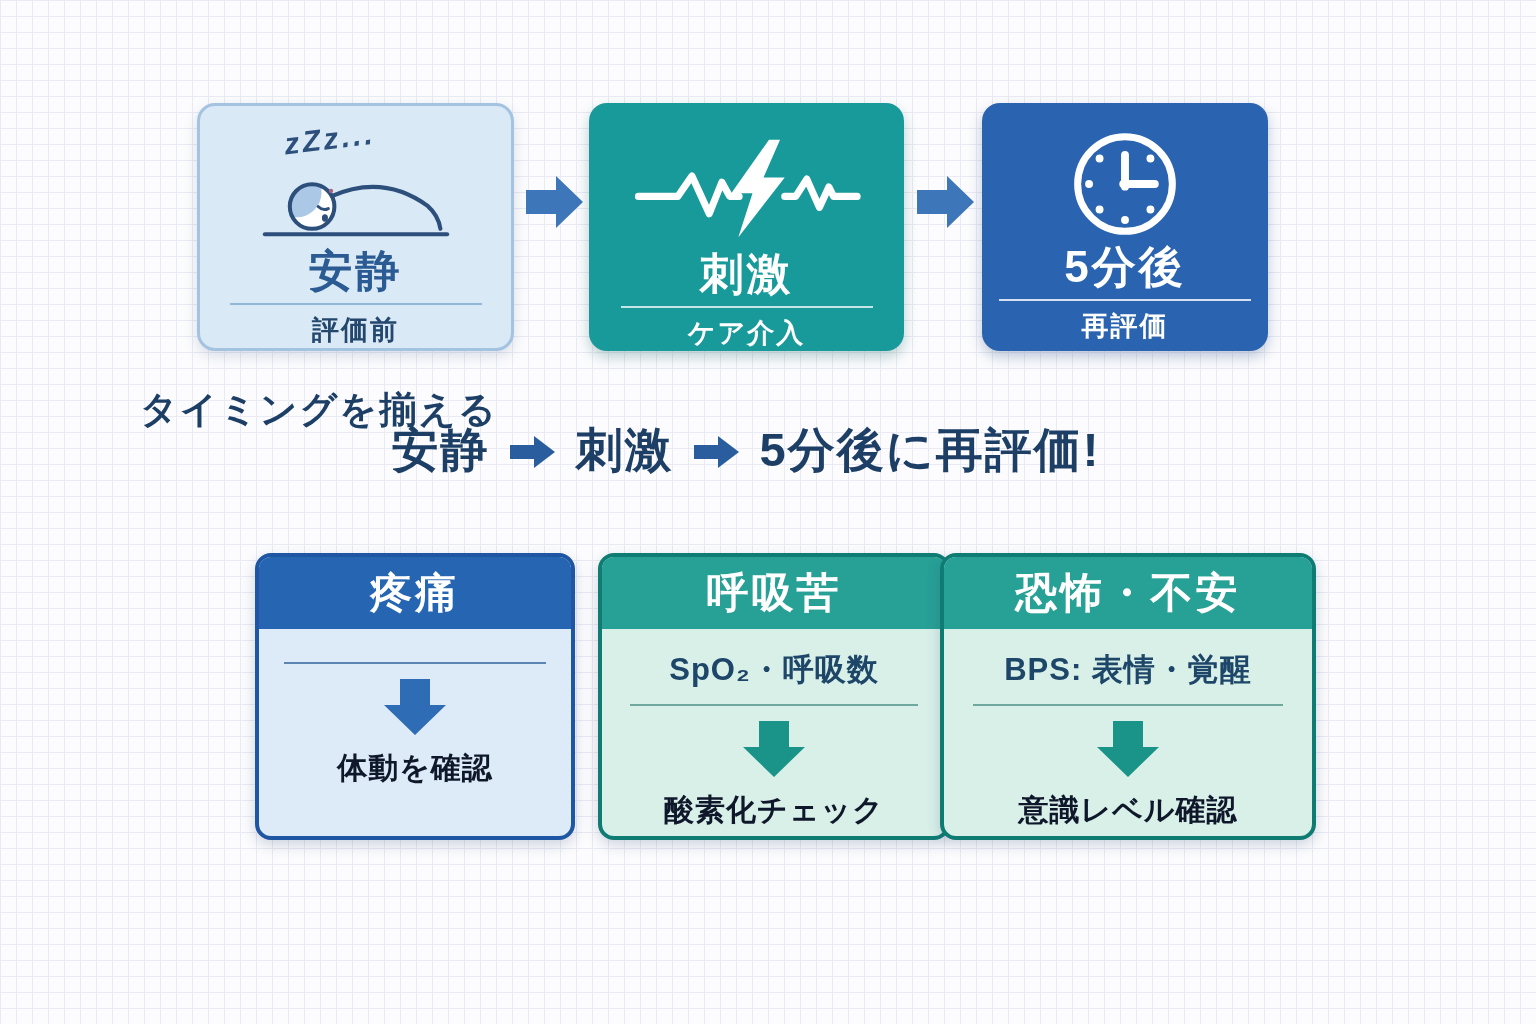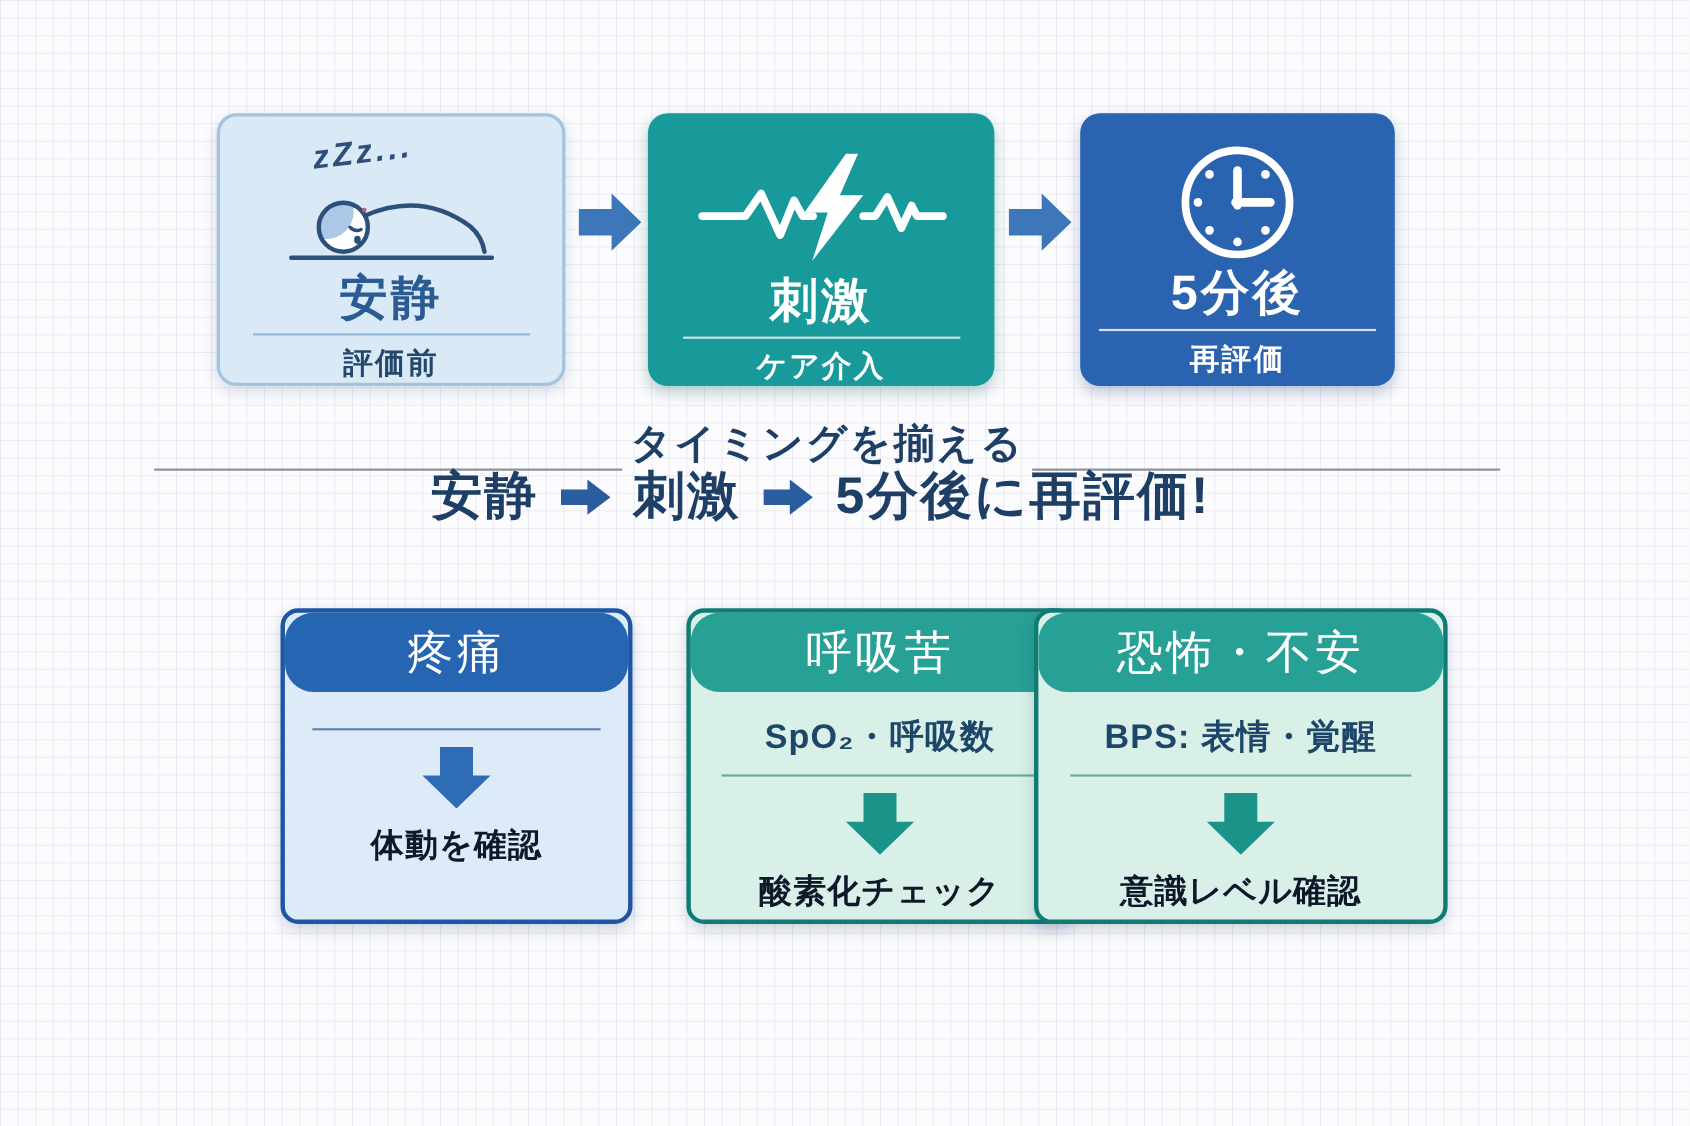--- a/index.html
+++ b/index.html
@@ -52,21 +52,21 @@
   .step1 .step-sub{color:#24476e;}
   .step2 .step-sub,.step3 .step-sub{color:#ffffff;}
 
   .block-arrow{position:absolute;top:174px;width:58px;height:56px;}
   .block-arrow-1{left:526px;}
   .block-arrow-2{left:917px;}
 
   
   .timing-heading{
     position:absolute;left:140px;right:172px;top:378px;
-    display:flex;align-items:flex-end;gap:7px;
+    display:flex;align-items:flex-start;gap:7px;flex-direction:column;
   }
   .hline{flex:1;height:2px;background:#8d929b;border-radius:1px;}
   .heading-text{
     font-size:37px;font-weight:800;color:#1d3f66;
     letter-spacing:2px;white-space:nowrap;
   }
 
   
   .sequence{
     position:absolute;left:0;top:424px;width:1492px;
@@ -76,25 +76,25 @@
   .seq-arrow{width:46px;height:36px;margin-top:5px;}
 
   
   .assess-card{
     position:absolute;top:553px;height:287px;border-radius:16px;
     overflow:hidden;display:flex;flex-direction:column;
     box-sizing:border-box;
     box-shadow:0 5px 14px rgba(40,70,110,.22);
   }
   .a1{left:255px;width:320px;border:4px solid #1f56a3;background:#dcebf7;}
-  .a2{left:624px;width:352px;border:4px solid #0f7c74;background:#d9f0e9;}
+  .a2{left:598px;width:352px;border:4px solid #0f7c74;background:#d9f0e9;}
   .a3{left:940px;width:376px;border:4px solid #0f7c74;background:#d9f0e9;}
   .assess-header{
     height:72px;flex:0 0 72px;display:flex;align-items:center;justify-content:center;
-    font-size:42px;font-weight:400;color:#ffffff;letter-spacing:3px;border-radius:26px;
+    font-size:42px;font-weight:700;color:#ffffff;letter-spacing:3px;
   }
   .a1 .assess-header{background:#2565b2;}
   .a2 .assess-header,.a3 .assess-header{background:#27a096;}
   .assess-body{flex:1;display:flex;flex-direction:column;align-items:center;padding-top:20px;}
   .measure{font-size:31px;font-weight:800;color:#1d4668;letter-spacing:1px;}
   .m-divider{width:84%;height:2px;margin-top:13px;}
   .a1 .m-divider{background:#5c85b3;}
   .a2 .m-divider,.a3 .m-divider{background:#6fa89d;}
   .down-arrow{width:62px;height:56px;margin:15px 0 13px;}
   .action{font-size:30px;font-weight:700;color:#0f172a;letter-spacing:1px;}

